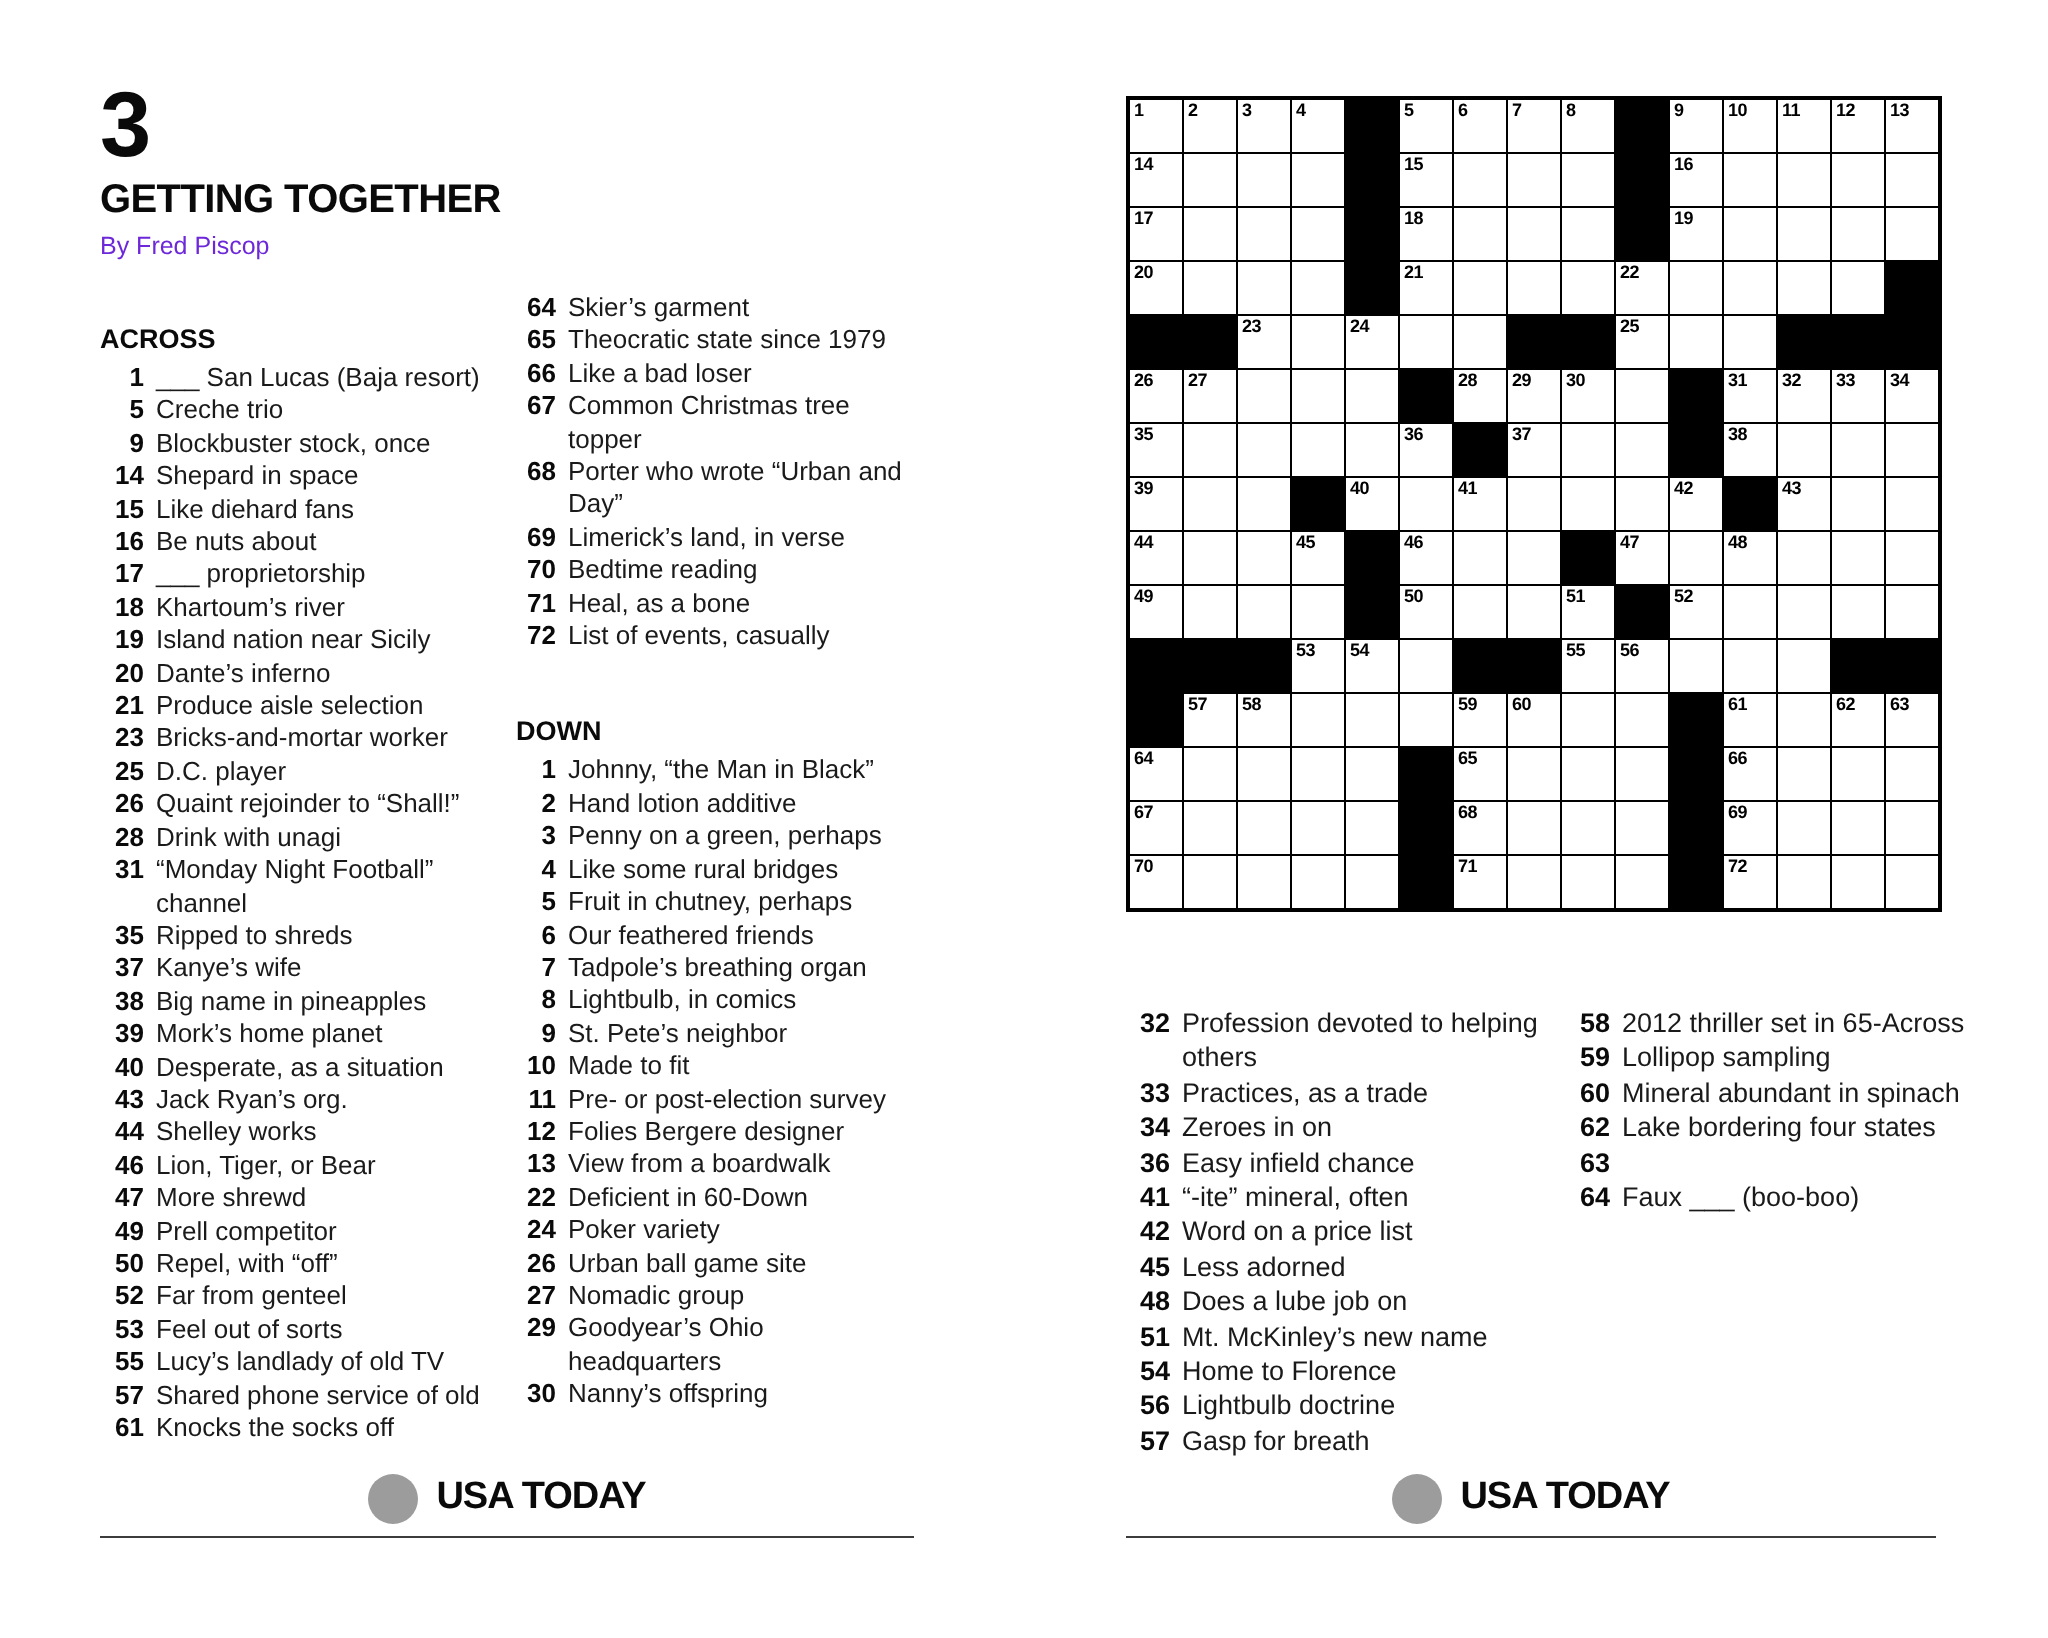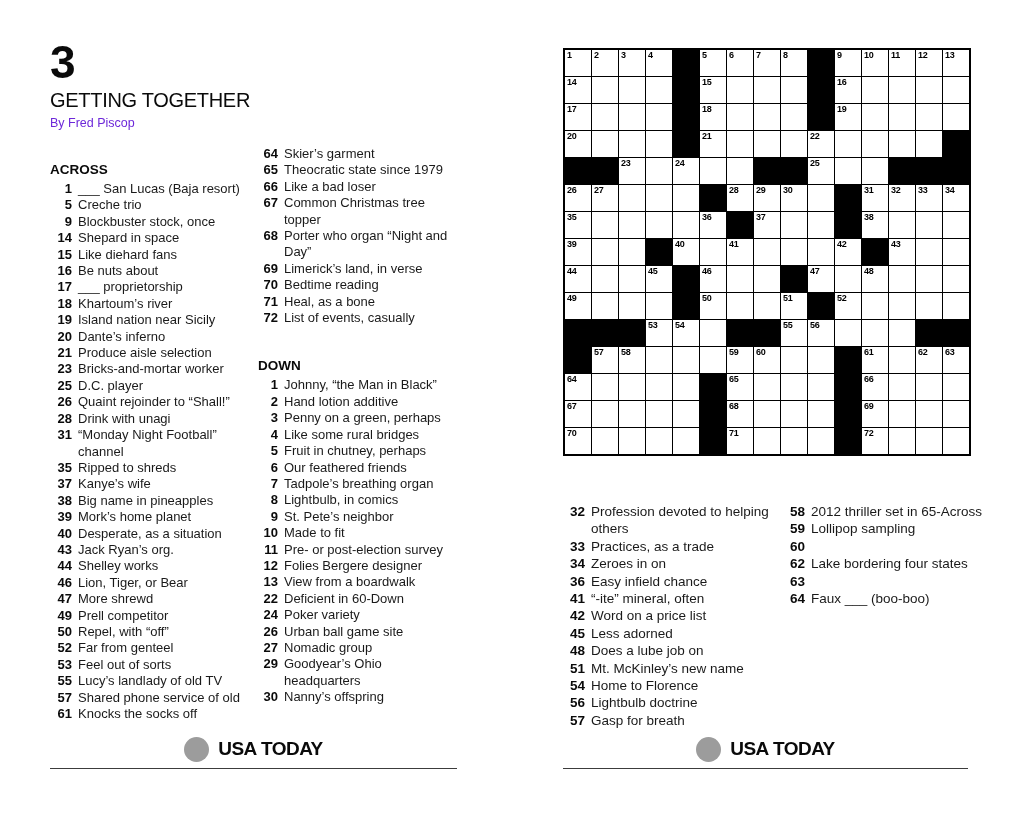--- a/index.html
+++ b/index.html
@@ -2,21 +2,21 @@
 <html><head>
 <meta charset="utf-8">
 <style>
   html,body{margin:0;padding:0;}
   body{width:1024px;height:819px;background:#fff;position:relative;
        font-family:"Liberation Sans",sans-serif;color:#111;overflow:hidden;}
 
   
   .pz-header{position:absolute;left:50px;top:40px;}
   .pz-number{font-size:46px;font-weight:bold;line-height:44px;letter-spacing:-1px;color:#0a0a0a;}
-  .pz-title{font-size:20px;font-weight:normal;letter-spacing:-0.3px;margin-top:5px;color:#0a0a0a;}
+  .pz-title{font-size:20px;font-weight:bold;letter-spacing:-0.3px;margin-top:5px;color:#0a0a0a;}
   .pz-byline{font-size:12.5px;margin-top:4px;color:#6d28d9;}
 
   
   .clue-col{position:absolute;}
   .sec-header{font-size:13.5px;font-weight:bold;margin-bottom:4px;color:#0a0a0a;}
   .down-gap{margin-top:32px;}
   .clue{display:flex;align-items:flex-start;}
   .col-left .clue{font-size:13px;line-height:16.4px;}
   .col-bottom .clue{font-size:13.5px;line-height:17.4px;}
   .cn{width:22px;text-align:right;font-weight:bold;flex-shrink:0;margin-right:6px;color:#0a0a0a;}
@@ -202,21 +202,21 @@
       <div class="clue">
         <span class="cn">66</span>
         <span class="ct">Like a bad loser</span>
       </div>
       <div class="clue">
         <span class="cn">67</span>
         <span class="ct">Common Christmas tree topper</span>
       </div>
       <div class="clue">
         <span class="cn">68</span>
-        <span class="ct">Porter who organ “Night and Day”</span>
+        <span class="ct">Porter who wrote “Urban and Day”</span>
       </div>
       <div class="clue">
         <span class="cn">69</span>
         <span class="ct">Limerick’s land, in verse</span>
       </div>
       <div class="clue">
         <span class="cn">70</span>
         <span class="ct">Bedtime reading</span>
       </div>
       <div class="clue">
@@ -739,20 +739,21 @@
       <div class="clue">
         <span class="cn">58</span>
         <span class="ct">2012 thriller set in 65-Across</span>
       </div>
       <div class="clue">
         <span class="cn">59</span>
         <span class="ct">Lollipop sampling</span>
       </div>
       <div class="clue">
         <span class="cn">60</span>
+        <span class="ct">Mineral abundant in spinach</span>
       </div>
       <div class="clue">
         <span class="cn">62</span>
         <span class="ct">Lake bordering four states</span>
       </div>
       <div class="clue">
         <span class="cn">63</span>
       </div>
       <div class="clue">
         <span class="cn">64</span>

